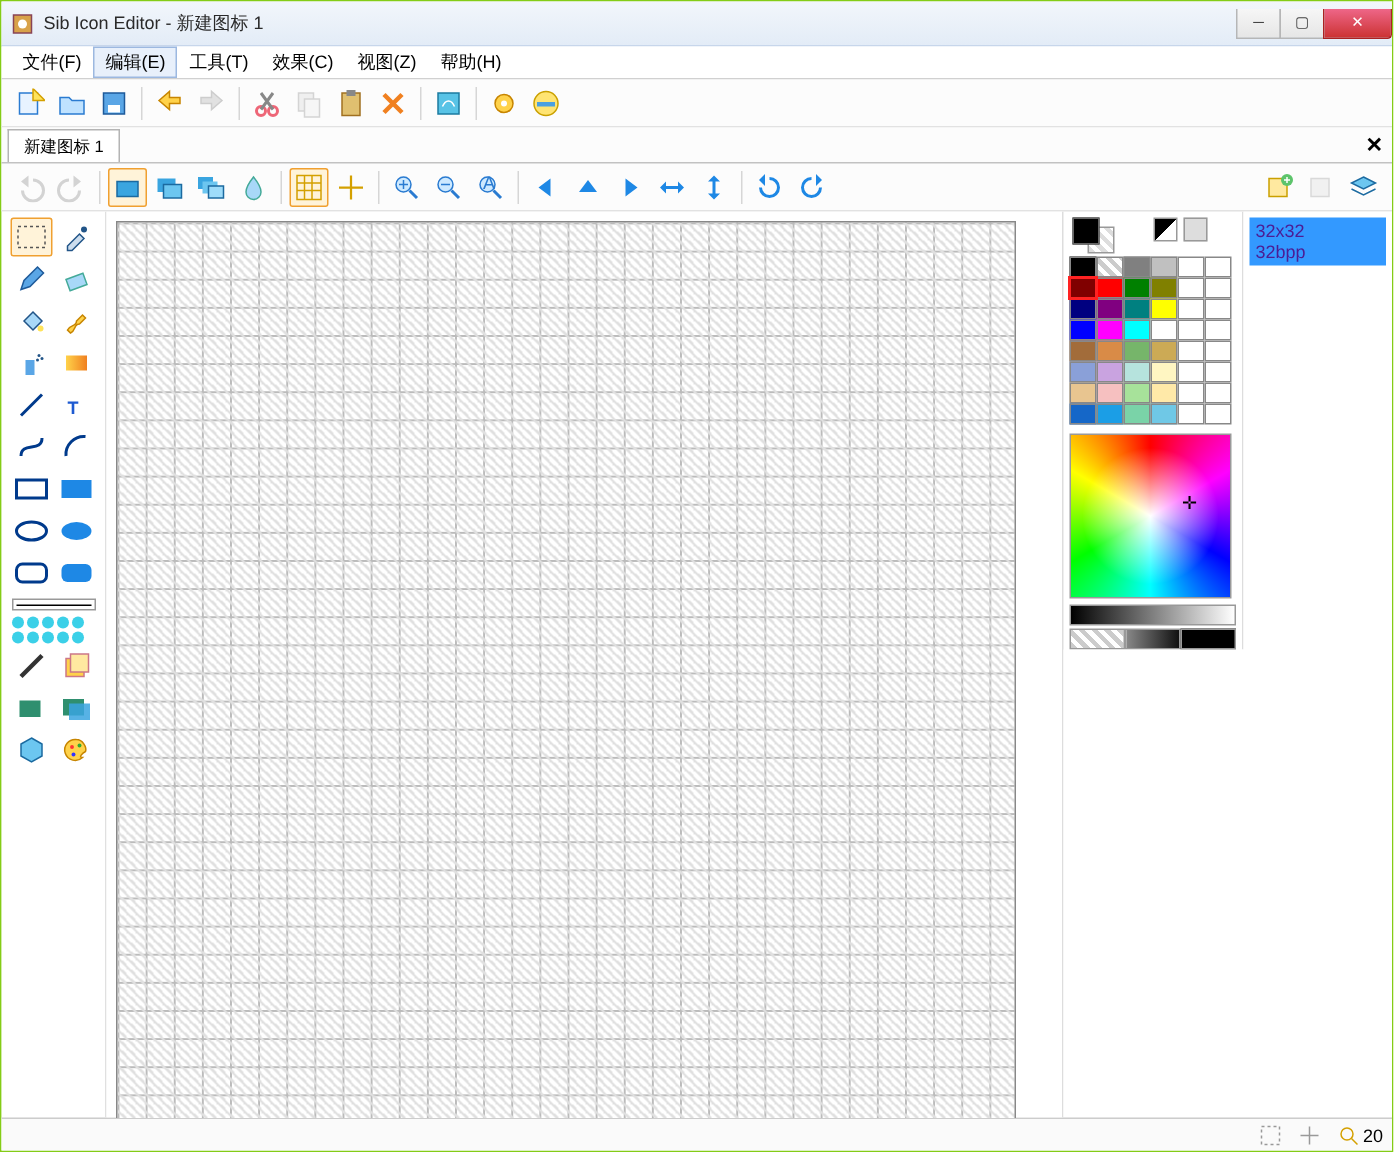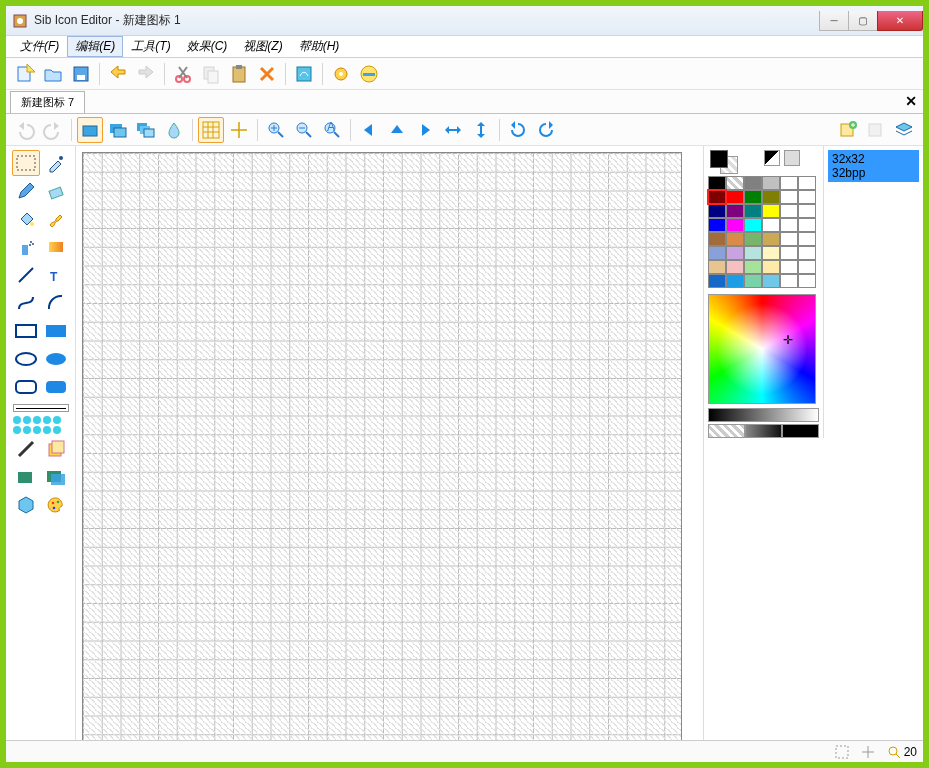--- a/index.html
+++ b/index.html
@@ -1,30 +1,30 @@
 <!DOCTYPE html>
 <html><head>
 <meta charset="utf-8">
 <style>
 * { margin: 0; padding: 0; box-sizing: border-box; font-family: "Microsoft YaHei", Tahoma, sans-serif; font-size: 12px; }
 body { width: 929px; height: 768px; background: #fff; overflow: hidden; }
 
 
-.window { border: 6px solid #84cc16; background: #fff; height: 768px; display: flex; flex-direction: column; }
+.window { border: 1px solid #84cc16; background: #fff; height: 768px; display: flex; flex-direction: column; }
 .titlebar { height: 30px; background: linear-gradient(#f2f6fb, #e3ecf7); display: flex; align-items: center; padding: 0 0 0 6px; border-bottom: 1px solid #c7d6eb; }
 .titlebar .app-icon { width: 16px; height: 16px; margin-right: 6px; }
 .titlebar .title { flex: 1; color: #2a2a2a; }
 .winbtns { display: flex; }
 .winbtn { width: 30px; height: 20px; background: linear-gradient(#f6f6f6,#e6e6e6); border: 1px solid #b6b6b6; border-top:none; display:flex; align-items:center; justify-content:center; margin-left:-1px; color:#444; font-size:10px; }
 .winbtn.close { width: 46px; background: linear-gradient(#e68,#c33); color:#fff; border-color:#a22; border-radius:0 0 3px 0;}
 .winbtn.min, .winbtn.max { }
 
 
 .menubar { height: 22px; background: #fff; display:flex; align-items:center; padding: 0 6px; border-bottom:1px solid #d0d0d0; }
-.menuitem { padding: 2px 8px; cursor:default;font-style:italic; }
+.menuitem { padding: 2px 8px; cursor:default; }
 
 .menuitem.active { border:1px solid #9cb8e0; background:#e8f0fb; padding:1px 7px; }
 
 
 .toolbar { height: 32px; display:flex; align-items:center; padding:2px 6px; gap:2px; border-bottom:1px solid #e2e2e2; background:#fcfcfc; }
 .tbtn { width:26px; height:26px; display:flex; align-items:center; justify-content:center; border:1px solid transparent; border-radius:2px; }
 .tsep { width:1px; height:22px; background:#d6d6d6; margin:0 3px; }
 
 
 .tabstrip { height:24px; display:flex; align-items:flex-end; padding:0 4px; background:#fcfcfc; border-bottom:1px solid #c2c2c2; position:relative;}
@@ -79,21 +79,21 @@
 .grad { margin:0 4px 2px; height:14px; border:1px solid #999; background:linear-gradient(to right,#000,#fff);}
 .grad2row{ display:flex; margin:0 4px; gap:0;}
 .grad2row div{ flex:1; height:14px; border:1px solid #999;}
 .grad2row .a{background:repeating-linear-gradient(45deg,#ccc 0 3px,#fff 3px 6px);}
 .grad2row .b{background:linear-gradient(to right,#888,#111);}
 .grad2row .c{background:#000;}
 
 .layerspane{ flex:1; background:#fff;}
 
 .formatpane{ width:100px; background:#fff; padding:4px;}
-.formatitem{ background:#3399ff; color:#000000; padding:2px 4px; line-height:14px; }
+.formatitem{ background:#3399ff; color:#4c1d95; padding:2px 4px; line-height:14px; }
 
 
 .statusbar{ height:22px; border-top:1px solid #ccc; display:flex; align-items:center; padding:0 6px; gap:12px; font-size:11px; background:#fafafa;}
 .statusbar .flex{flex:1;}
 .statusbar .item{ display:flex; align-items:center; gap:3px;}
 svg { display:block; }
 </style>
 </head>
 <body>
 
@@ -193,21 +193,21 @@
       </div>
     <div class="tbtn">
         <svg width="20" height="20">
           <circle cx="10" cy="10" r="8" fill="#ffe472" stroke="#caa000"></circle>
           <rect x="4" y="9" width="12" height="3" fill="#4aa0e0"></rect>
         </svg>
       </div>
   </div>
 
   <div class="tabstrip">
-    <div class="tab">新建图标  7</div>
+    <div class="tab">新建图标  1</div>
     <div class="close-x">✕</div>
   </div>
 
   <div class="toolbar2">
     <div class="tbtn" style="opacity:.35">
         <svg width="20" height="20">
           <path d="M12 5a7 7 0 1 1-7 7" fill="none" stroke="#888" stroke-width="2"></path>
           <path d="M9 2l-5 4 5 4z" fill="#888"></path>
         </svg>
       </div>

